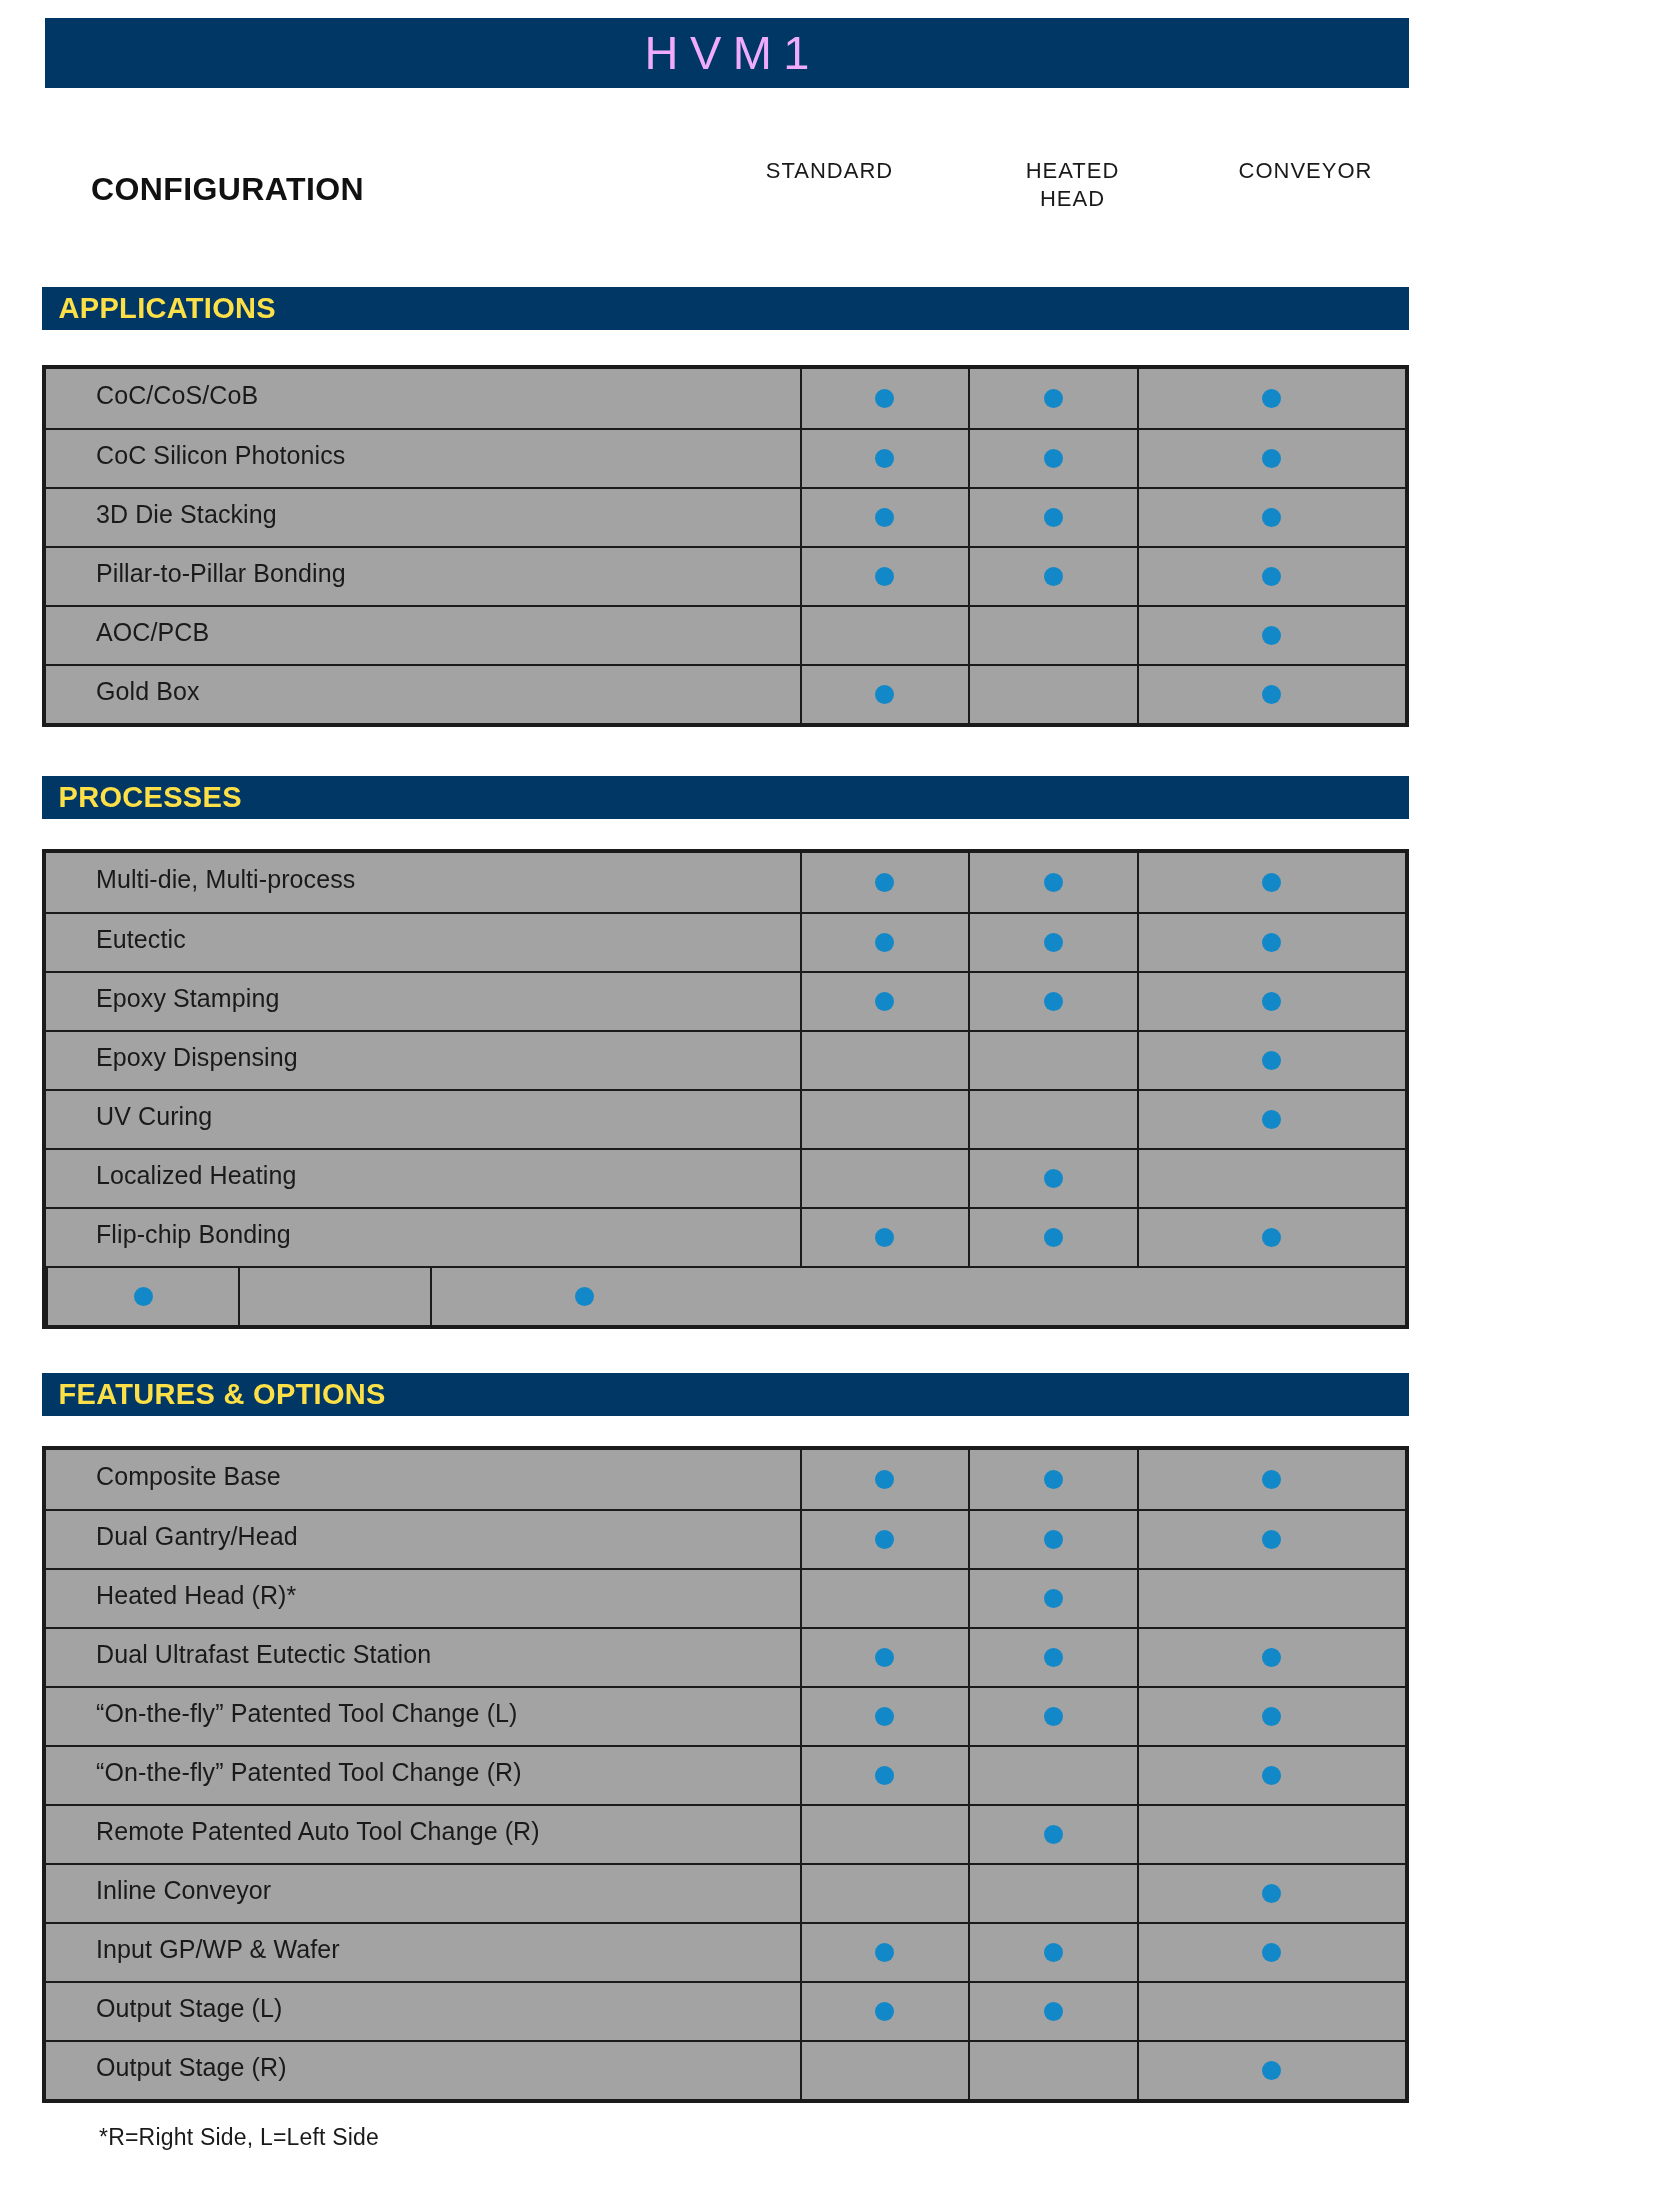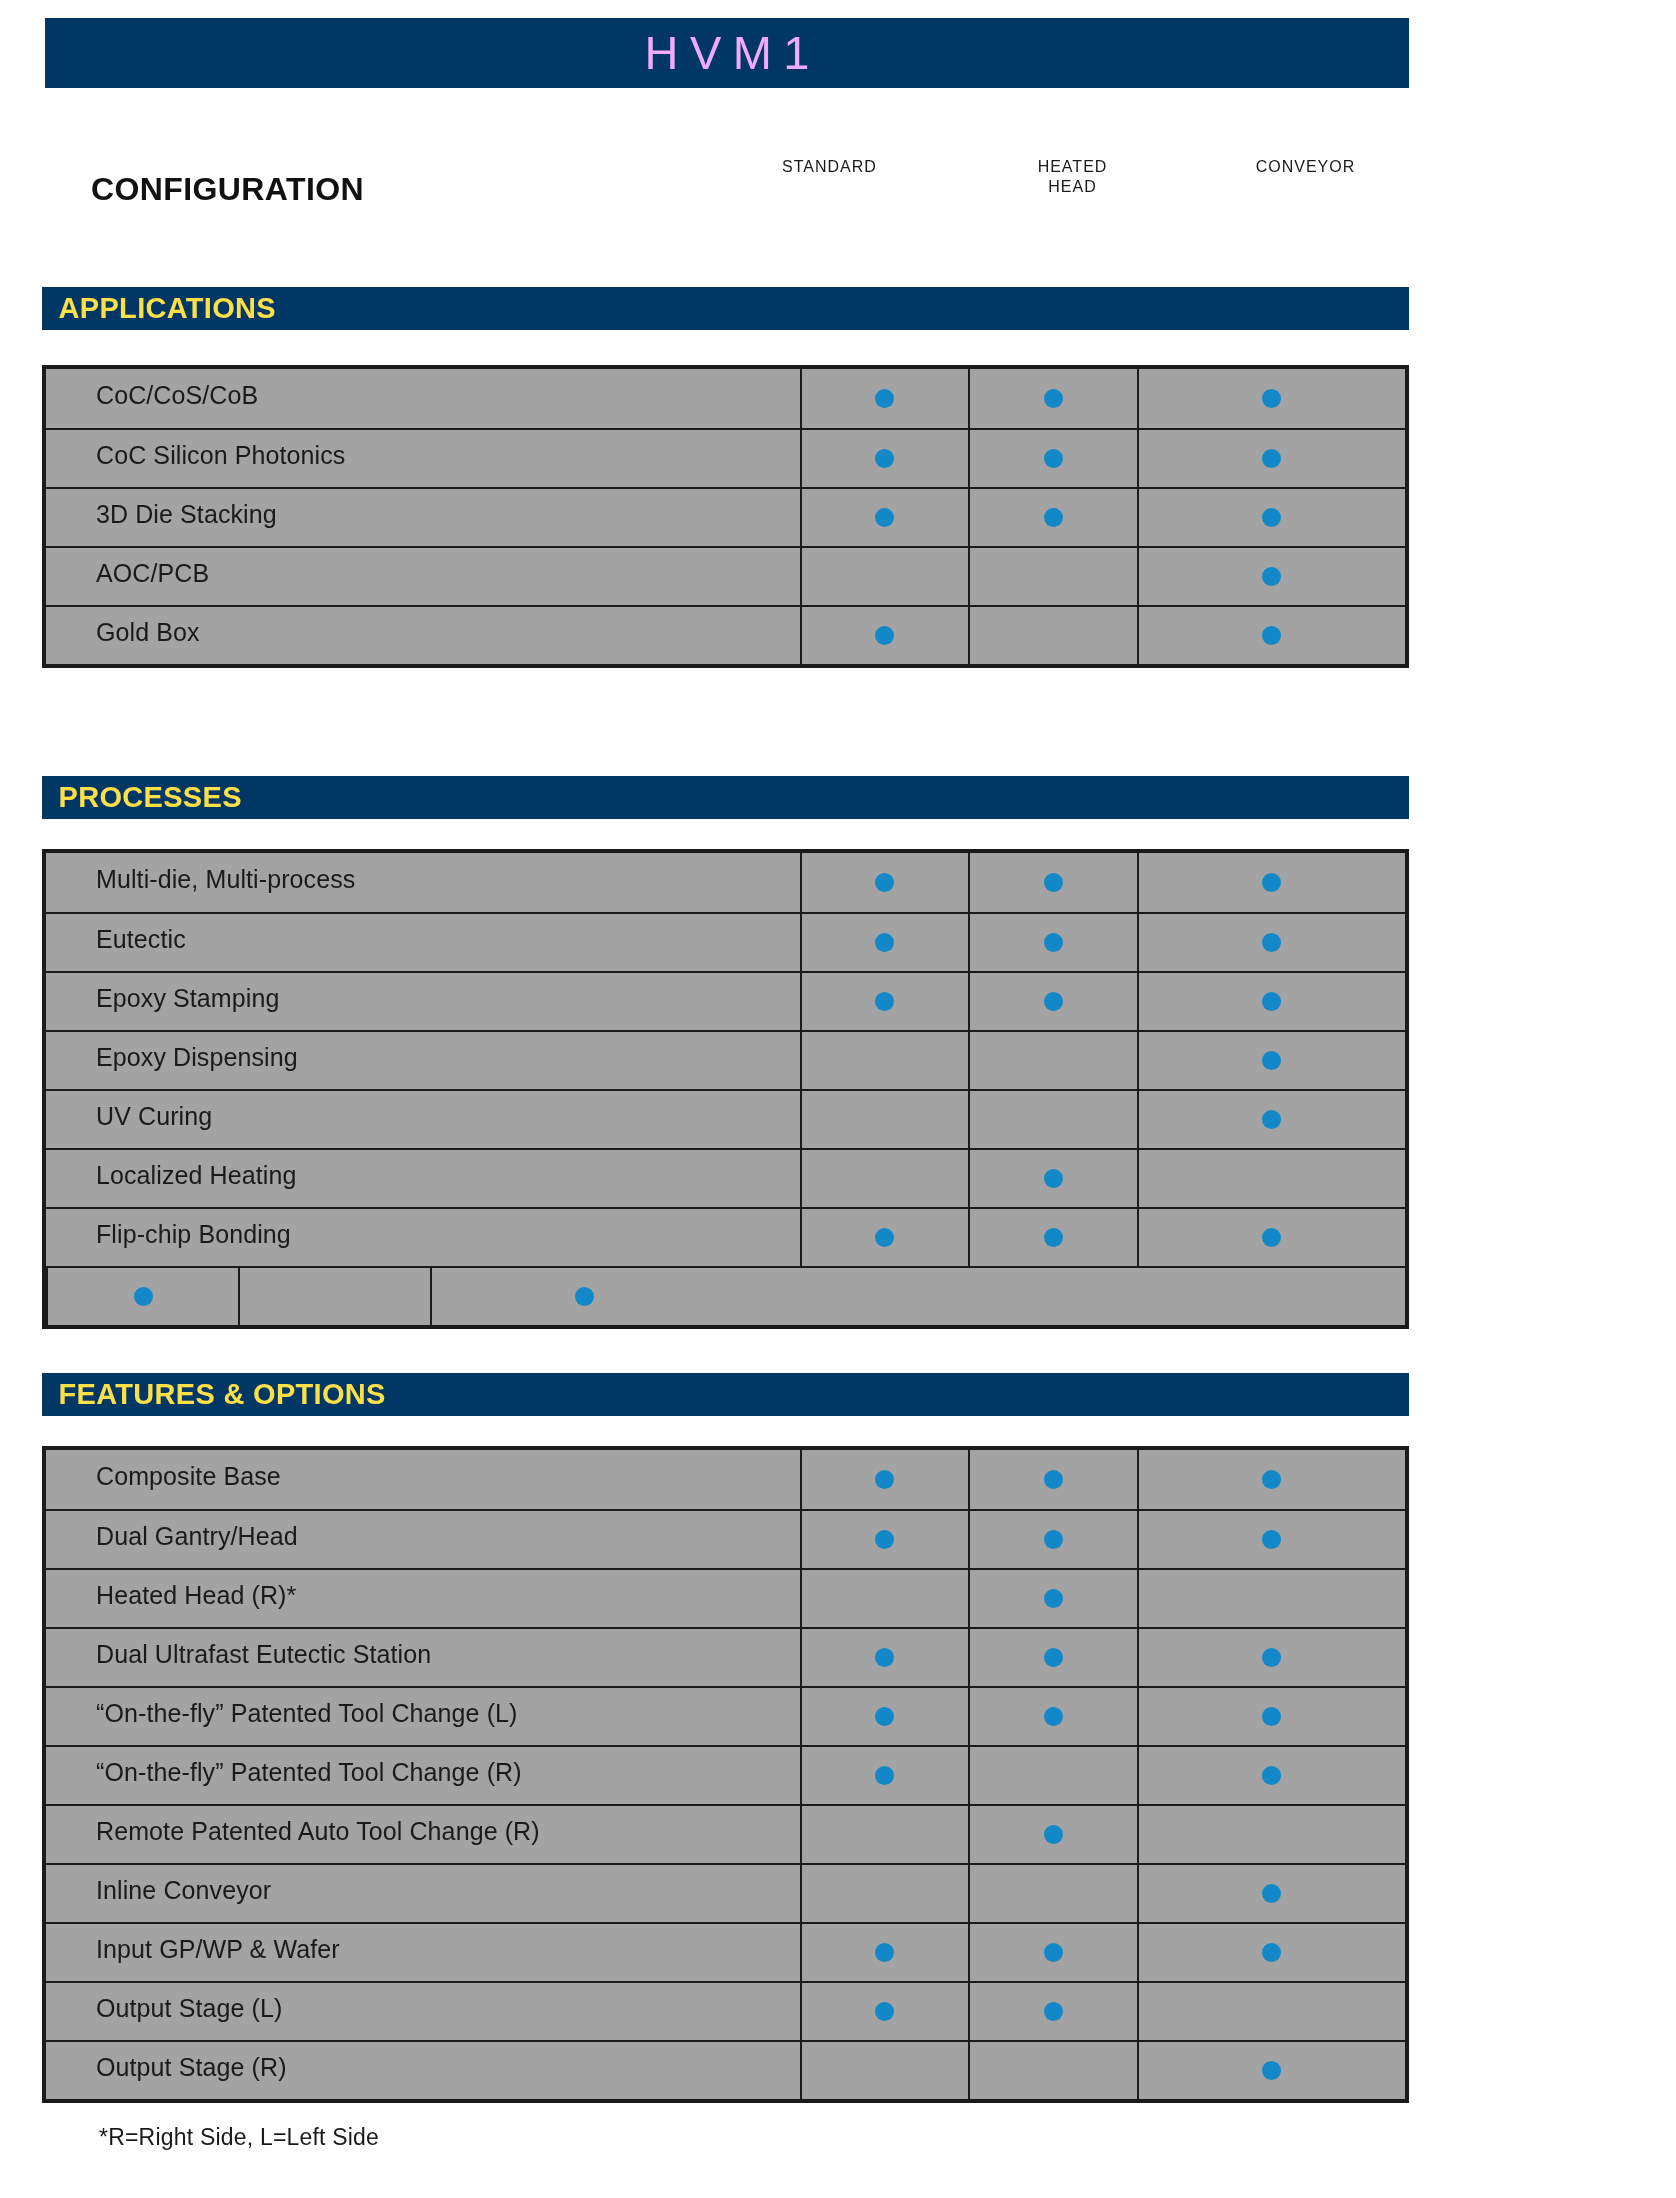--- a/index.html
+++ b/index.html
@@ -59,21 +59,21 @@
     font-size: 32px;
     font-weight: 700;
     letter-spacing: 0.4px;
     color: #111111;
   }
   .col-head {
     position: absolute;
     top: 0px;
     width: 227px;
     text-align: center;
-    font-size: 16px;
+    font-size: 22px;
     font-weight: 400;
     letter-spacing: 1px;
     color: #1a1a1a;
     line-height: 1.28;
   }
   .col-head.c1 { left: 716px; }
   .col-head.c2 { left: 959px; }
   .col-head.c3 { left: 1192px; }
 
   
@@ -207,20 +207,32 @@
           <span class="dot" style="background: rgb(18, 136, 200);"></span>
         </div>
       <div class="cell-mark m1">
           <span class="dot" style="background: rgb(18, 136, 200);"></span>
         </div>
       <div class="cell-mark m2">
           <span class="dot" style="background: rgb(18, 136, 200);"></span>
         </div>
     </div>
 
+    <div class="cfg-row">
+      <div class="cell-label">Pillar-to-Pillar Bonding</div>
+      <div class="cell-mark m1">
+          <span class="dot" style="background: rgb(18, 136, 200);"></span>
+        </div>
+      <div class="cell-mark m1">
+          <span class="dot" style="background: rgb(18, 136, 200);"></span>
+        </div>
+      <div class="cell-mark m2">
+          <span class="dot" style="background: rgb(18, 136, 200);"></span>
+        </div>
+    </div>
 
     <div class="cfg-row">
       <div class="cell-label">AOC/PCB</div>
       <div class="cell-mark m1">
           <span class="dot off" style="background: rgb(18, 136, 200);"></span>
         </div>
       <div class="cell-mark m1">
           <span class="dot off" style="background: rgb(18, 136, 200);"></span>
         </div>
       <div class="cell-mark m2">

